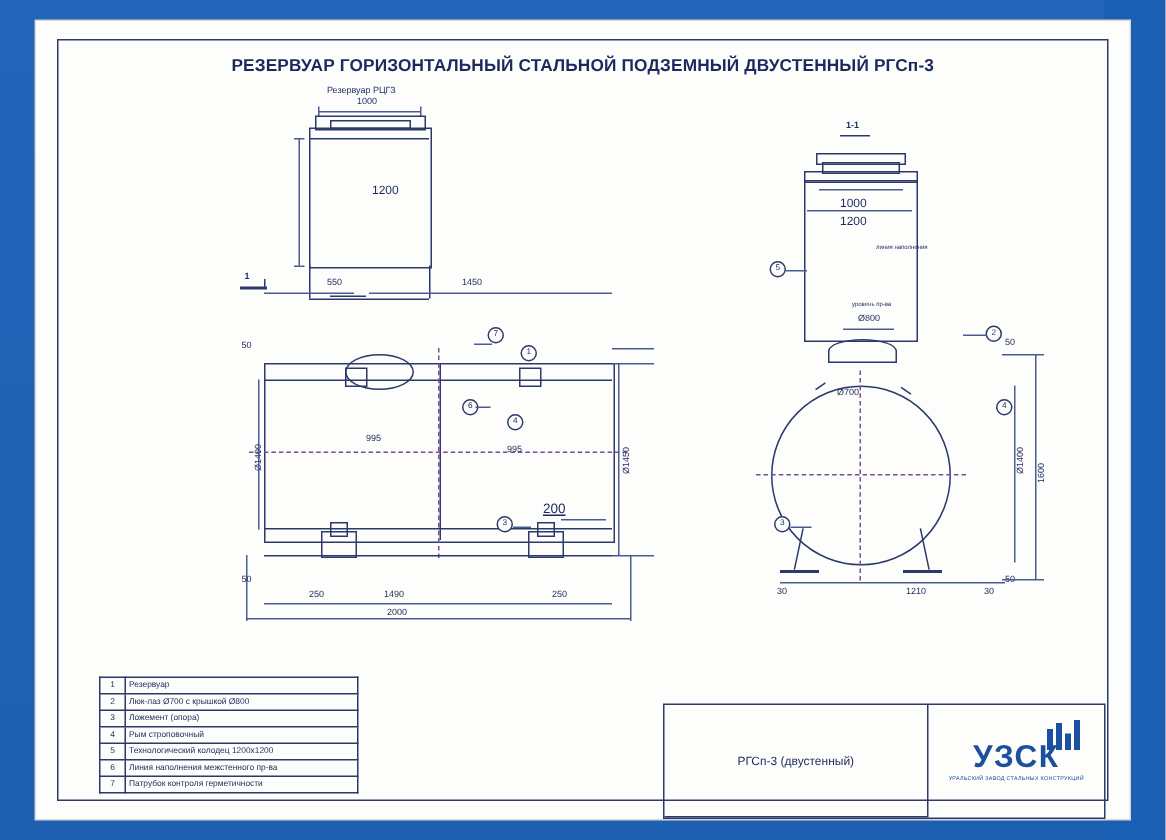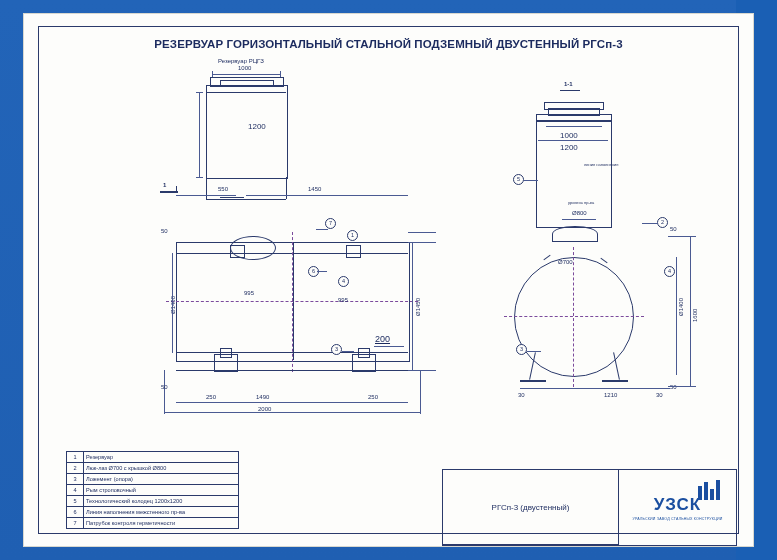--- a/index.html
+++ b/index.html
@@ -51,21 +51,21 @@
   .legend td.num{width:12px;text-align:center;}
   
   .tblock{
     position:absolute;left:418px;top:455px;width:293px;height:75px;
     border:1px solid #2b3a6b;display:flex;
   }
   .tb-left{width:175px;border-right:1px solid #2b3a6b;display:flex;flex-direction:column;}
   .tb-row{flex:1;display:flex;align-items:center;justify-content:center;font-size:8px;color:#1b2a5e;}
   .tb-row.top{border-bottom:1px solid #2b3a6b;}
   .tb-right{flex:1;position:relative;display:flex;flex-direction:column;align-items:center;justify-content:center;}
-  .logo-u{font-size:17px;font-weight:bold;color:#1b4fa0;letter-spacing:1px;line-height:22px;}
+  .logo-u{font-size:21px;font-weight:bold;color:#1b4fa0;letter-spacing:1px;line-height:22px;}
   .logo-sub{font-size:3.6px;color:#1b4fa0;letter-spacing:.2px;margin-top:1px;}
   .logo-mark{position:absolute;right:12px;top:10px;width:26px;height:20px;}
   .bar{position:absolute;background:#1b4fa0;}
   
   .callout{
     position:absolute;width:9px;height:9px;border:1px solid #2b3a6b;border-radius:50%;
     font-size:5.5px;color:#1b2a5e;text-align:center;line-height:8px;background:#fdfdfb;
   }
 </style>
 </head>
@@ -119,21 +119,21 @@
 
     <div class="box" style="left:206px;top:231px;width:13px;height:11px;"></div>
     <div class="box" style="left:322px;top:231px;width:13px;height:11px;"></div>
 
     <div class="box" style="left:190px;top:340px;width:22px;height:16px;"></div>
     <div class="box" style="left:196px;top:334px;width:10px;height:8px;"></div>
     <div class="box" style="left:328px;top:340px;width:22px;height:16px;"></div>
     <div class="box" style="left:334px;top:334px;width:10px;height:8px;"></div>
     <div class="ln h" style="left:152px;top:356px;width:232px;"></div>
 
-    <div class="dimtxt it b" style="left:351px;top:320px;font-size:9px;text-decoration:underline;">200</div>
+    <div class="dimtxt it b" style="left:338px;top:320px;font-size:9px;text-decoration:underline;">200</div>
     <div class="ln h thin" style="left:350px;top:332px;width:30px;"></div>
 
     <div class="dimtxt" style="left:220px;top:276px;">995</div>
     <div class="dimtxt" style="left:314px;top:283px;">995</div>
     <div class="dimtxt" style="left:232px;top:380px;">1490</div>
     <div class="dimtxt" style="left:234px;top:392px;">2000</div>
     <div class="dimtxt" style="left:182px;top:380px;">250</div>
     <div class="dimtxt" style="left:344px;top:380px;">250</div>
     <div class="ln h thin" style="left:152px;top:388px;width:232px;"></div>
     <div class="ln h thin" style="left:140px;top:398px;width:256px;"></div>

